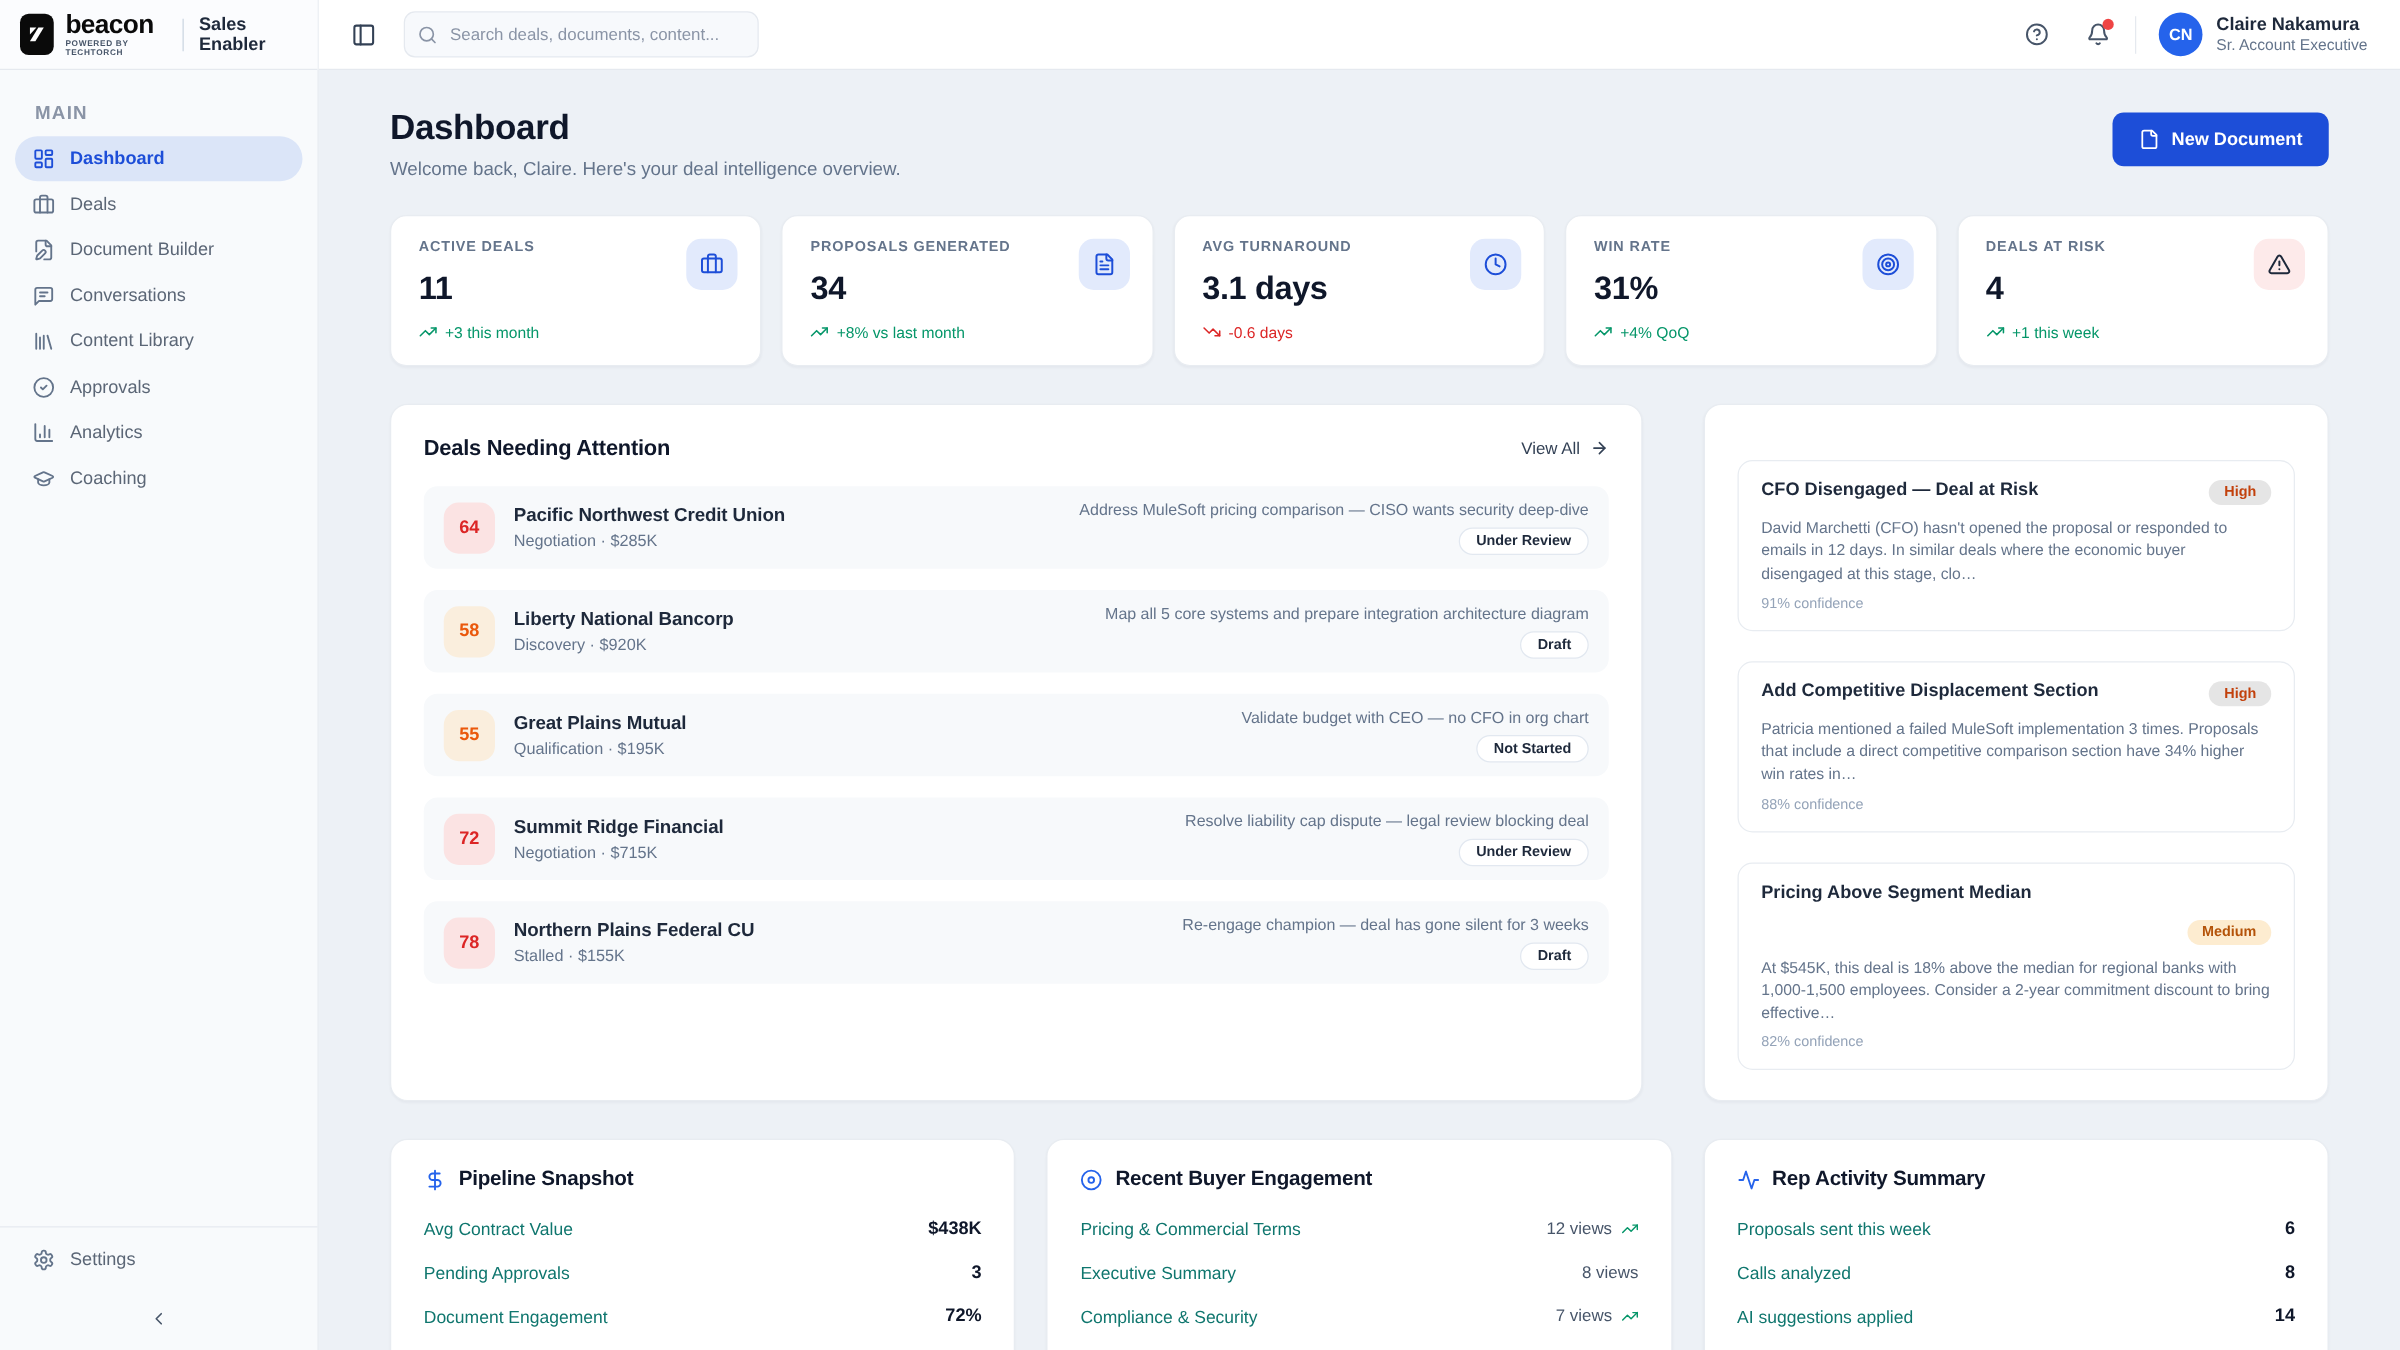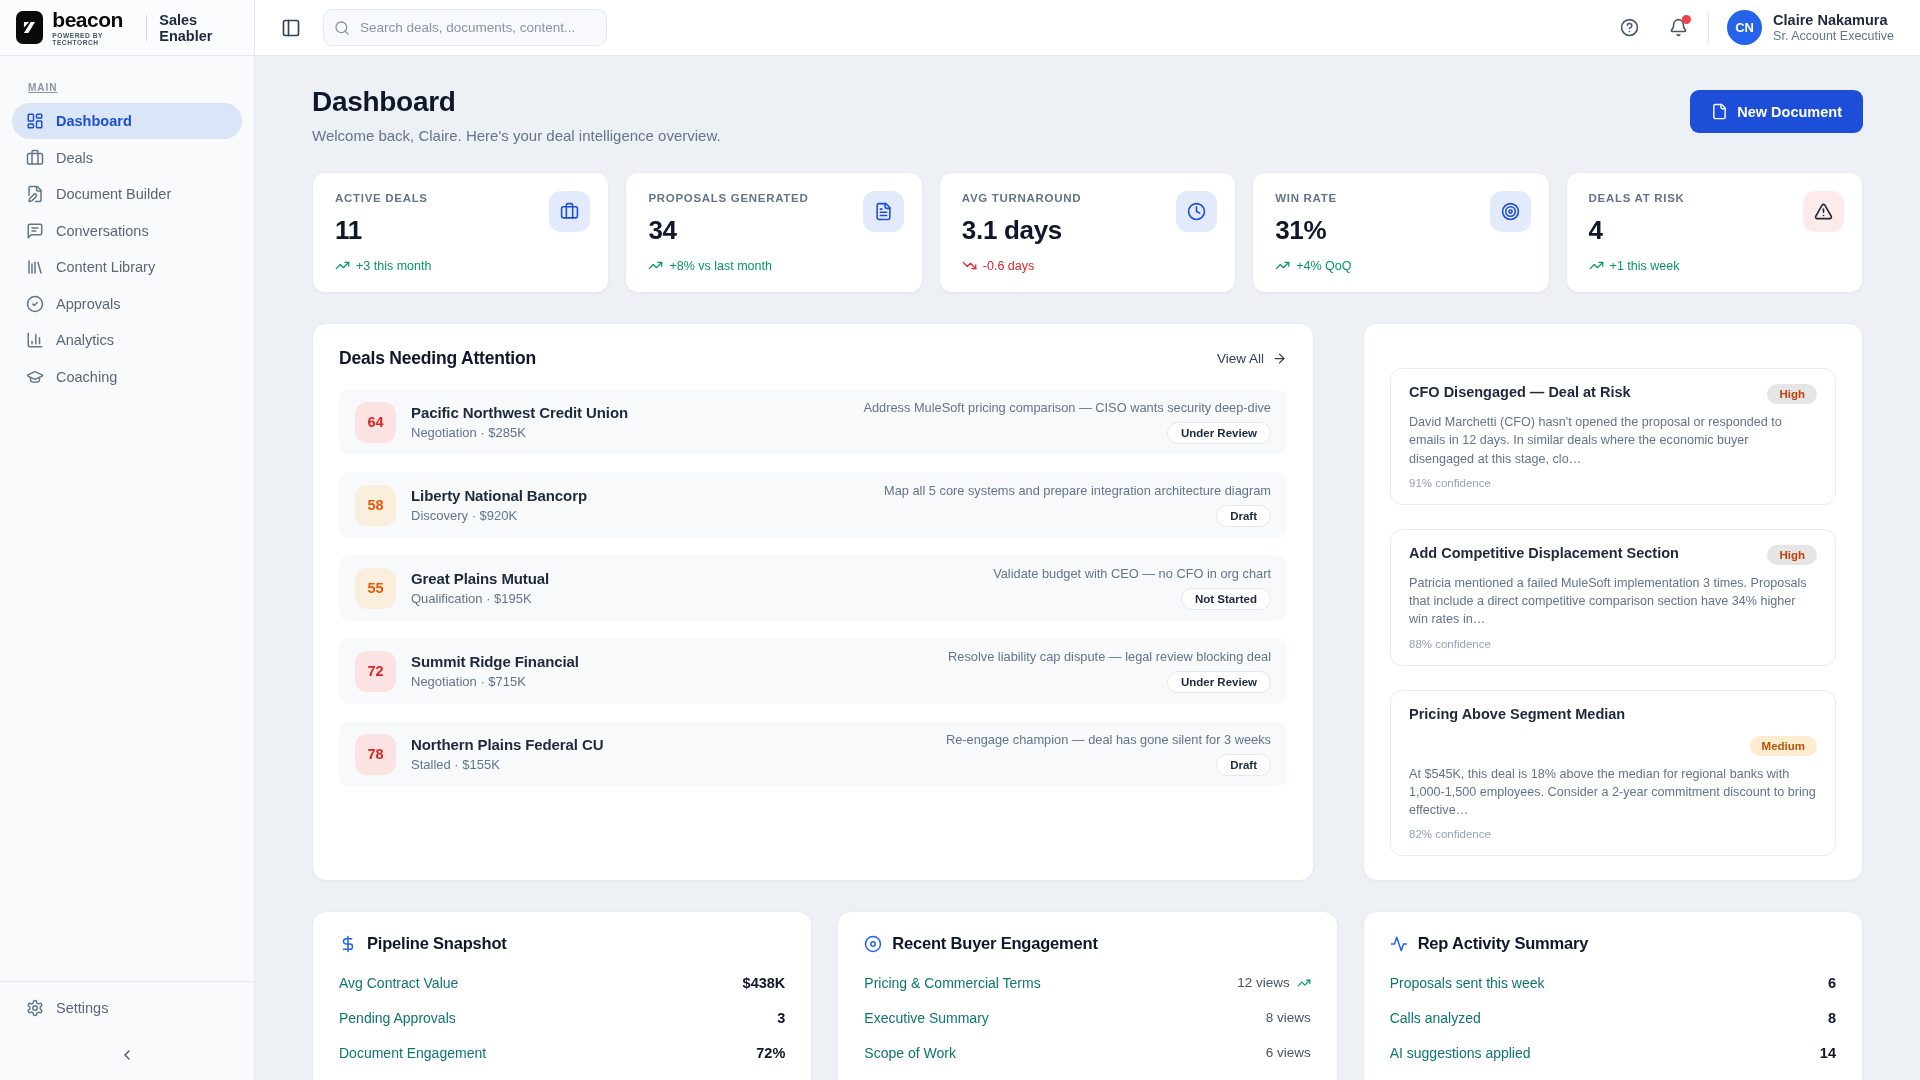--- a/index.html
+++ b/index.html
@@ -24,22 +24,22 @@
   }
   .logo-mark { width: 33px; height: 33px; background: #0a0a0a; border-radius: 7px;
     display: flex; align-items: center; justify-content: center; margin-right: 9px; }
   .logo-texts { display: flex; flex-direction: column; line-height: 1; }
   .logo-word { font-size: 21px; font-weight: 800; letter-spacing: -0.5px; color: #0a0a0a; }
   .logo-tag { font-size: 6.6px; font-weight: 700; color: #475569; letter-spacing: 0.55px; margin-top: 3px; }
   .logo-divider { width: 1px; height: 26px; background: #cbd5e1; margin: 0 12px; }
   .product-name { font-size: 14.5px; font-weight: 700; color: #1e293b; }
 
   .nav { flex: 1; padding: 0 12px; }
-  .nav-section { font-size: 10px; font-weight: 700; color: #8a94a6; letter-spacing: 1px;
-    margin: 26px 0 10px 16px; text-decoration: underline; }
+  .nav-section { font-size: 15px; font-weight: 700; color: #8a94a6; letter-spacing: 1px;
+    margin: 26px 0 10px 16px; }
   .nav-item { height: 36px; display: flex; align-items: center; gap: 12px;
     padding: 0 14px; border-radius: 18px; color: #5b6676; font-size: 14.5px;
     font-weight: 500; cursor: pointer; margin-bottom: 0.5px; }
   .nav-item .nav-ic { color: #64748b; }
   .nav-item.active { background: #dbe5f8; color: #1d4ed8; font-weight: 600; }
   .nav-item.active .nav-ic { color: #1d4ed8; }
 
   .sidebar-footer { border-top: 1px solid #e5e9ef; padding: 8px 12px 10px; }
   .collapse-row { display: flex; justify-content: center; margin-top: 14px; }
   .collapse-btn { width: 30px; height: 30px; display: flex; align-items: center;
@@ -624,20 +624,32 @@
               </span>
             </span>
           </div>
           <div class="kv-row">
             <span class="kv-label">Executive Summary</span>
             <span class="kv-value views">
                 <span>8 views</span>
               </span>
           </div>
           <div class="kv-row">
+            <span class="kv-label">Compliance &amp; Security</span>
+            <span class="kv-value views">
+              <span>7 views</span>
+              <span class="mini-trend">
+                <svg width="14" height="14" viewBox="0 0 24 24" fill="none" stroke="currentColor" stroke-width="2" stroke-linecap="round" stroke-linejoin="round">
+                    <polyline points="22 7 13.5 15.5 8.5 10.5 2 17"></polyline>
+                    <polyline points="16 7 22 7 22 13"></polyline>
+                  </svg>
+              </span>
+            </span>
+          </div>
+          <div class="kv-row">
             <span class="kv-label">Scope of Work</span>
             <span class="kv-value views">
                 <span>6 views</span>
               </span>
           </div>
         </div>
       </div>
 
       <div class="panel kv-panel">
         <div class="kv-head">

